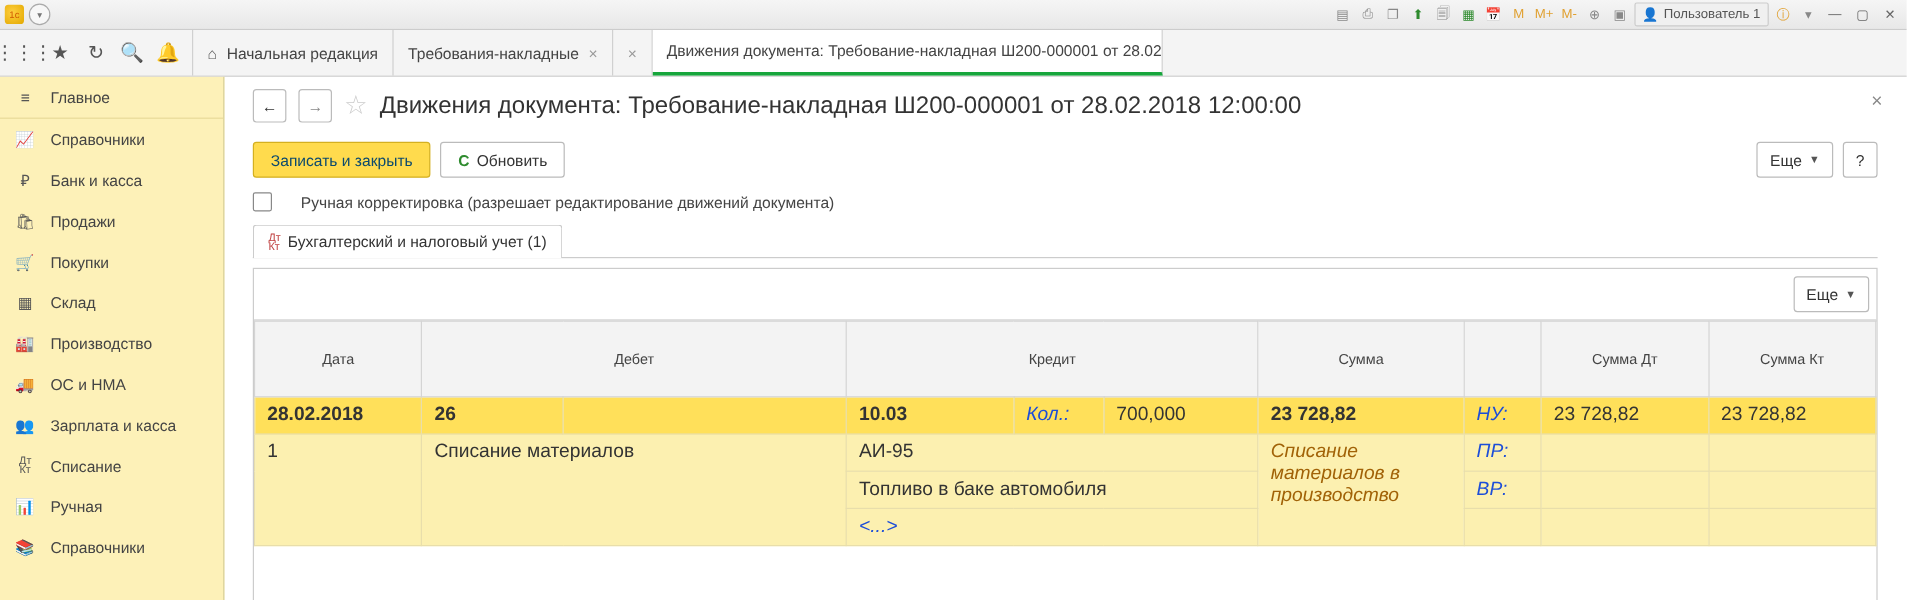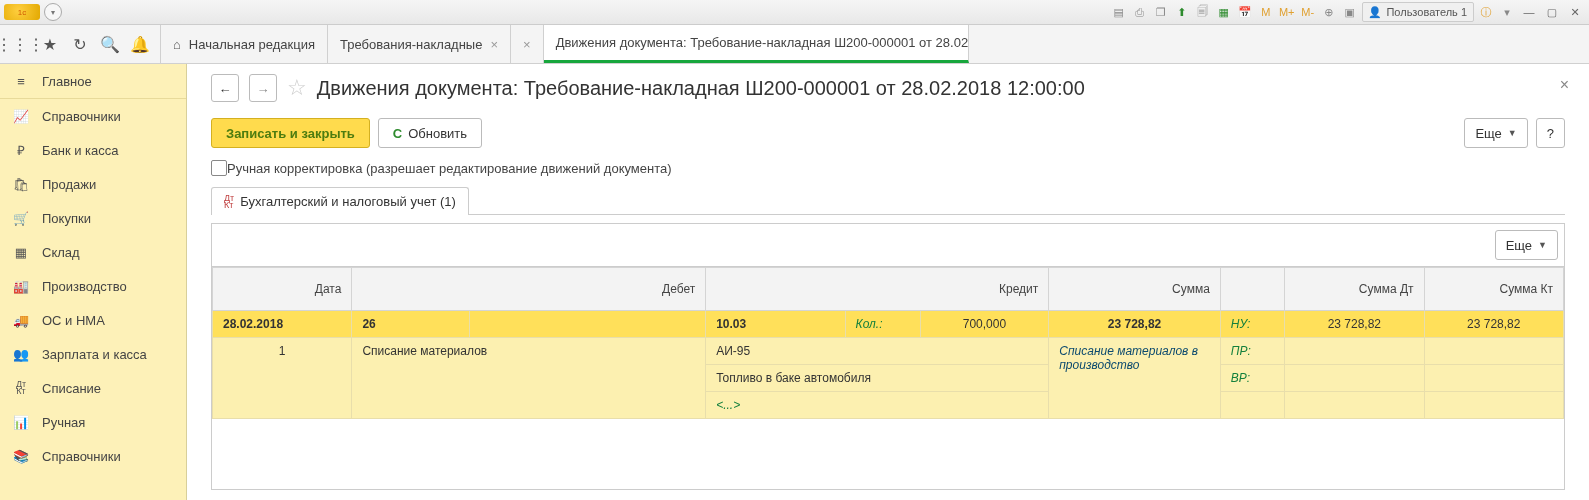--- a/index.html
+++ b/index.html
@@ -1,18 +1,18 @@
 <!DOCTYPE html>
 <html><head>
 <meta charset="utf-8">
 <style>
 html,body{margin:0;padding:0;font-family:Arial,sans-serif;font-size:13px;color:#333;background:#fff;width:1589px;height:500px;overflow:hidden}
 .title-bar{height:24px;background:linear-gradient(#f5f5f5,#e8e8e8);border-bottom:1px solid #ccc;display:flex;align-items:center;padding:0 4px;font-size:11px;color:#555}
 .title-bar .left{display:flex;align-items:center;gap:4px}
-.logo{width:36px;height:16px;background:radial-gradient(circle at 40% 40%,#ffcf3f,#e2a800);border-radius:3px;font-size:8px;color:#d05a00;display:flex;align-items:center;justify-content:center;font-weight:normal}
+.logo{width:16px;height:16px;background:radial-gradient(circle at 40% 40%,#ffcf3f,#e2a800);border-radius:3px;font-size:8px;color:#d05a00;display:flex;align-items:center;justify-content:center;font-weight:normal}
 .dropdown-circle{width:16px;height:16px;border:1px solid #aaa;border-radius:50%;display:flex;align-items:center;justify-content:center;font-size:8px;color:#777;background:#f7f7f7}
 .title-bar .spacer{flex:1}
 .title-bar .tools{display:flex;gap:3px;align-items:center}
 .ticon{width:18px;height:18px;display:flex;align-items:center;justify-content:center;color:#888;border-radius:2px}
 .green{color:#2e8b2e}
 .orange{color:#e0a030}
 .win{width:20px;height:16px;display:flex;align-items:center;justify-content:center;color:#666}
 .main-toolbar{height:38px;background:#f4f4f4;border-bottom:1px solid #d0d0d0;display:flex;align-items:stretch}
 .tool-section{display:flex;align-items:center;padding:0 6px;gap:2px;border-right:1px solid #d0d0d0}
 .tbtn{width:28px;height:28px;display:flex;align-items:center;justify-content:center;color:#555;border-radius:3px;font-size:16px}
@@ -27,39 +27,39 @@
 .side-item.first{border-bottom:1px solid #e8da9a}
 .content{flex:1;padding:10px 24px;overflow:auto;position:relative}
 .page-head{display:flex;align-items:center;gap:10px}
 .nav-btn{width:26px;height:26px;border:1px solid #bbb;border-radius:3px;display:flex;align-items:center;justify-content:center;color:#888;background:#fff}
 .nav-btn.active{color:#333}
 .star{font-size:22px;color:#ccc}
 .page-title{font-size:20px;color:#333;font-weight:normal;margin:0}
 .close-x{position:absolute;right:20px;top:12px;color:#888;font-size:16px}
 .action-row{display:flex;align-items:center;gap:8px;margin-top:16px}
 .btn{height:28px;padding:0 14px;border:1px solid #bbb;border-radius:3px;background:#fff;display:flex;align-items:center;gap:6px;font-size:13px}
-.btn.primary{background:#ffdb4d;border-color:#d4b020;font-weight:bold;color:#4d7c0f}
+.btn.primary{background:#ffdb4d;border-color:#d4b020;font-weight:normal;color:#0c4a6e}
 .btn.more{padding:0 10px}
 .btn .caret{font-size:9px;color:#555}
 .btn .refresh{color:#2e8b2e;font-weight:bold}
-.check-row{display:flex;align-items:center;gap:0;margin-top:12px;color:#444}
+.check-row{display:flex;align-items:center;gap:24px;margin-top:12px;color:#444}
 .checkbox{width:14px;height:14px;border:1px solid #888;border-radius:2px;background:#fff}
 .inner-tabs{margin-top:10px;display:flex;align-items:flex-end;border-bottom:1px solid #ccc}
 .inner-tab{border:1px solid #ccc;border-bottom:none;padding:6px 12px;border-radius:3px 3px 0 0;background:#fff;display:flex;align-items:center;gap:6px;position:relative;top:1px}
 .dtkt{font-size:9px;color:#c04040;line-height:7px}
 .grid-wrap{border:1px solid #ccc;margin-top:8px}
 .grid-toolbar{display:flex;justify-content:flex-end;padding:6px;border-bottom:1px solid #ccc}
 .grid{width:100%;border-collapse:collapse;table-layout:fixed}
-.grid th{background:#f3f3f3;border:1px solid #d4d4d4;padding:14px 10px;text-align:right;font-weight:normal;color:#444;font-size:12px}
-.grid td{border:1px solid #e8deab;padding:6px 10px;font-size:12px;vertical-align:top}
+.grid th{background:#f3f3f3;border:1px solid #d4d4d4;padding:24px 10px;text-align:center;font-weight:normal;color:#444;font-size:12px}
+.grid td{border:1px solid #e8deab;padding:6px 10px;font-size:16px;vertical-align:top}
 .grid tr.r0 td{background:#ffe05a}
 .grid tr.y td{background:#fcf0b0}
 .bold{font-weight:bold}
-.right{text-align:center}
-.italic{font-style:italic;color:#15803d}
+.right{text-align:left}
+.italic{font-style:italic;color:#1d4ed8}
 .user-pill{display:flex;align-items:center;gap:4px;padding:0 6px;color:#555;background:#f0f0f0;border:1px solid #ccc;border-radius:2px;font-size:11px;height:18px}
 </style>
 </head>
 <body>
 
 <div class="title-bar">
   <div class="left">
     <div class="logo">1c</div>
     <div class="dropdown-circle">▾</div>
   </div>
@@ -246,21 +246,21 @@
             <td class="right">700,000</td>
             <td class="bold right">23 728,82</td>
             <td class="italic">НУ:</td>
             <td class="right">23 728,82</td>
             <td class="right">23 728,82</td>
           </tr>
           <tr class="y">
             <td class="right" rowspan="3">1</td>
             <td colspan="2" rowspan="3">Списание материалов</td>
             <td colspan="3">АИ-95</td>
-            <td rowspan="3" class="italic" style="color:#0c4a6e">Списание материалов в производство</td>
+            <td rowspan="3" class="italic" style="color:#a16207">Списание материалов в производство</td>
             <td class="italic">ПР:</td>
             <td></td>
             <td></td>
           </tr>
           <tr class="y">
             <td colspan="3">Топливо в баке автомобиля</td>
             <td class="italic">ВР:</td>
             <td></td>
             <td></td>
           </tr>

